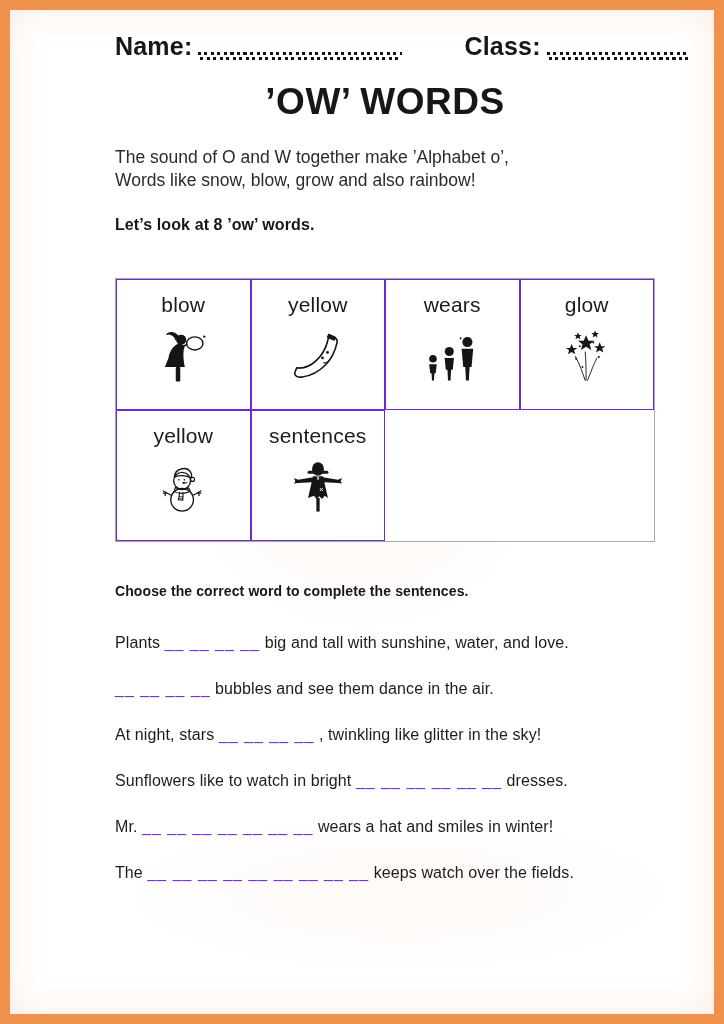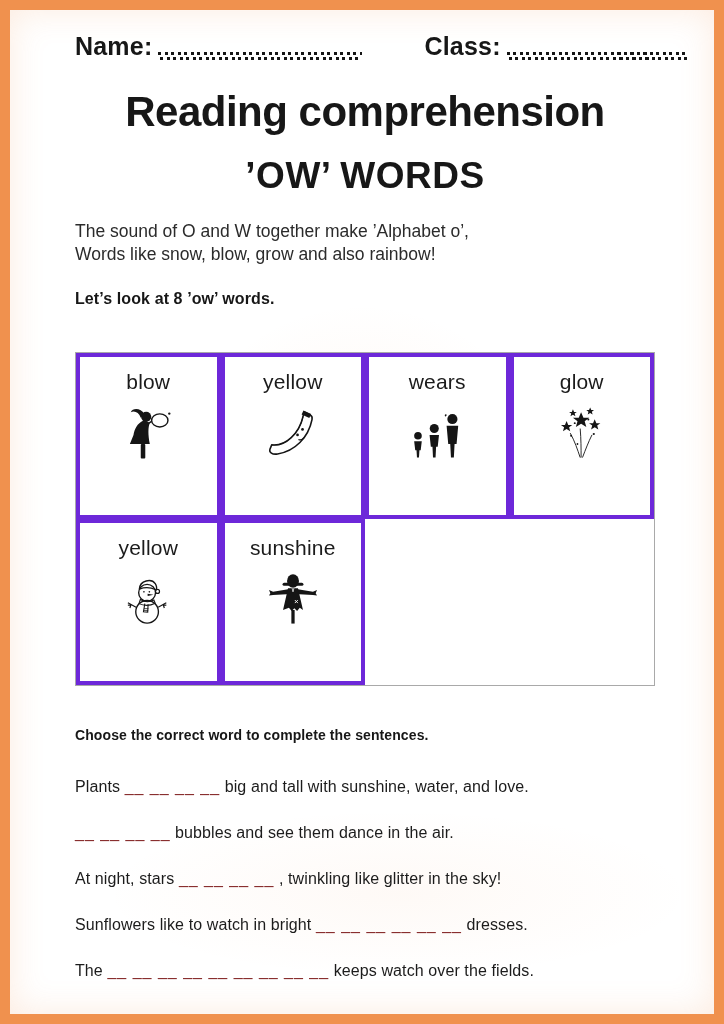--- a/index.html
+++ b/index.html
@@ -14,21 +14,21 @@
     overflow: hidden;
   }
   .glow-overlay {
     position: absolute; inset: 0;
     pointer-events: none;
     box-shadow: inset 0 0 34px rgba(240,145,78,0.18);
     background:
       radial-gradient(ellipse 260px 240px at 50% 46%, rgba(240,145,78,0.08), rgba(240,145,78,0) 70%),
       radial-gradient(ellipse 420px 120px at 55% 88%, rgba(240,145,78,0.05), rgba(240,145,78,0) 70%);
   }
-  .content { position: relative; padding: 0 59px 0 65px; }
+  .content { position: relative; padding: 0 59px 0 65px; margin-left: 40px; }
 
   
   .header { display: flex; align-items: flex-end; margin-top: 22px; }
   .field-label { font-size: 25px; font-weight: 700; letter-spacing: 0.2px; white-space: nowrap; }
   .dotline {
     height: 8px; margin-left: 6px; margin-bottom: 1px;
     background-image:
       repeating-linear-gradient(90deg, #161616 0 3px, transparent 3px 6.5px),
       repeating-linear-gradient(90deg, #161616 0 3px, transparent 3px 6.5px);
     background-size: 100% 3px, 100% 3px;
@@ -47,51 +47,50 @@
   
   .words-heading { font-size: 16px; font-weight: 700; margin-top: 24px; letter-spacing: 0.1px; }
   .word-table {
     margin-top: 44px;
     display: grid;
     grid-template-columns: repeat(4, 1fr);
     border: 1px solid #a9a9a9;
     background: #fff;
   }
   .word-cell {
-    border: 4px solid #6d28d9;
-    height: 166px;
+    border: 1px solid #6d28d9;
+    height: 131px;
     display: flex; flex-direction: column; align-items: center;
     padding-top: 13px; box-sizing: border-box;
   }
   .word-label { font-size: 21px; font-weight: 400; color: #1b1b1b; letter-spacing: 0.2px; }
   .word-icon { margin-top: 10px; }
 
   
   .sentences-heading { font-size: 14px; font-weight: 700; margin-top: 41px; letter-spacing: 0.1px; }
   .sentences { margin-top: 34px; }
   .sentence-row { font-size: 16px; line-height: 20px; margin-bottom: 26px; color: #1c1c1c; letter-spacing: 0.1px; }
   .s-part:empty { display: none; }
-  .s-blank { color: #7f1d1d; letter-spacing: 1px; }
+  .s-blank { color: #6d28d9; letter-spacing: 1px; }
 </style>
 </head>
 <body>
 
 <div class="glow-overlay"></div>
 
 <div class="content">
 
   <div class="header">
     <span class="field-label">Name:</span>
     <div class="dotline name-line"></div>
     <div class="header-gap"></div>
     <span class="field-label">Class:</span>
     <div class="dotline class-line"></div>
   </div>
 
-  <div class="page-title">Reading comprehension</div>
   <div class="page-subtitle">’OW’ WORDS</div>
   <div class="description">
     <div>The sound of O and W together make ’Alphabet o’,</div>
     <div>Words like snow, blow, grow and also rainbow!</div>
   </div>
 
   <div class="words-heading">Let’s look at 8 ’ow’ words.</div>
 
   <div class="word-table">
 
@@ -177,21 +176,21 @@
         <path d="M31.5 25 l6.5 1.1 -6.3 1.5 z" fill="#151515" stroke="none"></path>
         <path d="M23.5 31.5 q7.5 4.5 15 0.5 l1.5 3.5 q-9 4.5 -18 0.5 z" stroke-width="1.2"></path>
         <path d="M28.5 36 l-1.5 9 4.7 0.3 0.4 -8.6" stroke-width="1.2"></path>
         <path d="M27.6 41.5 h4.9 M27.3 43.5 h4.9" stroke-width="0.8"></path>
         <path d="M18.8 40 l-9 -5 M13 37.8 l-3.2 -0.2 M13 37.8 l-1 3" stroke-width="1.3"></path>
         <path d="M43.2 40 l9 -5 M49 37.8 l3.2 -0.2 M49 37.8 l1 3" stroke-width="1.3"></path>
       </svg>
     </div>
 
     <div class="word-cell">
-      <span class="word-label">sunshine</span>
+      <span class="word-label">sentences</span>
       <svg class="word-icon" width="58" height="60" viewBox="0 0 64 64">
         <g fill="#151515">
           <ellipse cx="32" cy="11" rx="6.6" ry="7.4"></ellipse>
           <rect x="20.5" y="13" width="23" height="3.4" rx="1.7"></rect>
           <path d="M30 19.5 L10 23 L5.5 21 L7 24.5 L5.5 27 L10 26.5 L30 25.5 Z"></path>
           <path d="M34 19.5 L54 23 L58.5 21 L57 24.5 L58.5 27 L54 26.5 L34 25.5 Z"></path>
           <path d="M26.5 19 L37.5 19 L43 43 L39.5 40.5 L36.5 44 L33.5 41 L30.5 44 L27.5 40.5 L21 43 Z"></path>
           <rect x="30.2" y="43" width="3.6" height="15"></rect>
         </g>
         <path d="M34 32 l3.4 3.4 M37.4 32 l-3.4 3.4" stroke="#ffffff" stroke-width="1"></path>
@@ -218,19 +217,24 @@
       <span class="s-part">At night, stars</span>
       <span class="s-part s-blank">__ __ __ __</span>
       <span class="s-part">, twinkling like glitter in the sky!</span>
     </div>
     <div class="sentence-row">
       <span class="s-part">Sunflowers like to watch in bright</span>
       <span class="s-part s-blank">__ __ __ __ __ __</span>
       <span class="s-part">dresses.</span>
     </div>
     <div class="sentence-row">
+      <span class="s-part">Mr.</span>
+      <span class="s-part s-blank">__ __ __ __ __ __ __</span>
+      <span class="s-part">wears a hat and smiles in winter!</span>
+    </div>
+    <div class="sentence-row">
       <span class="s-part">The</span>
       <span class="s-part s-blank">__ __ __ __ __ __ __ __ __</span>
       <span class="s-part">keeps watch over the fields.</span>
     </div>
   </div>
 
 </div>
 
 </body></html>

